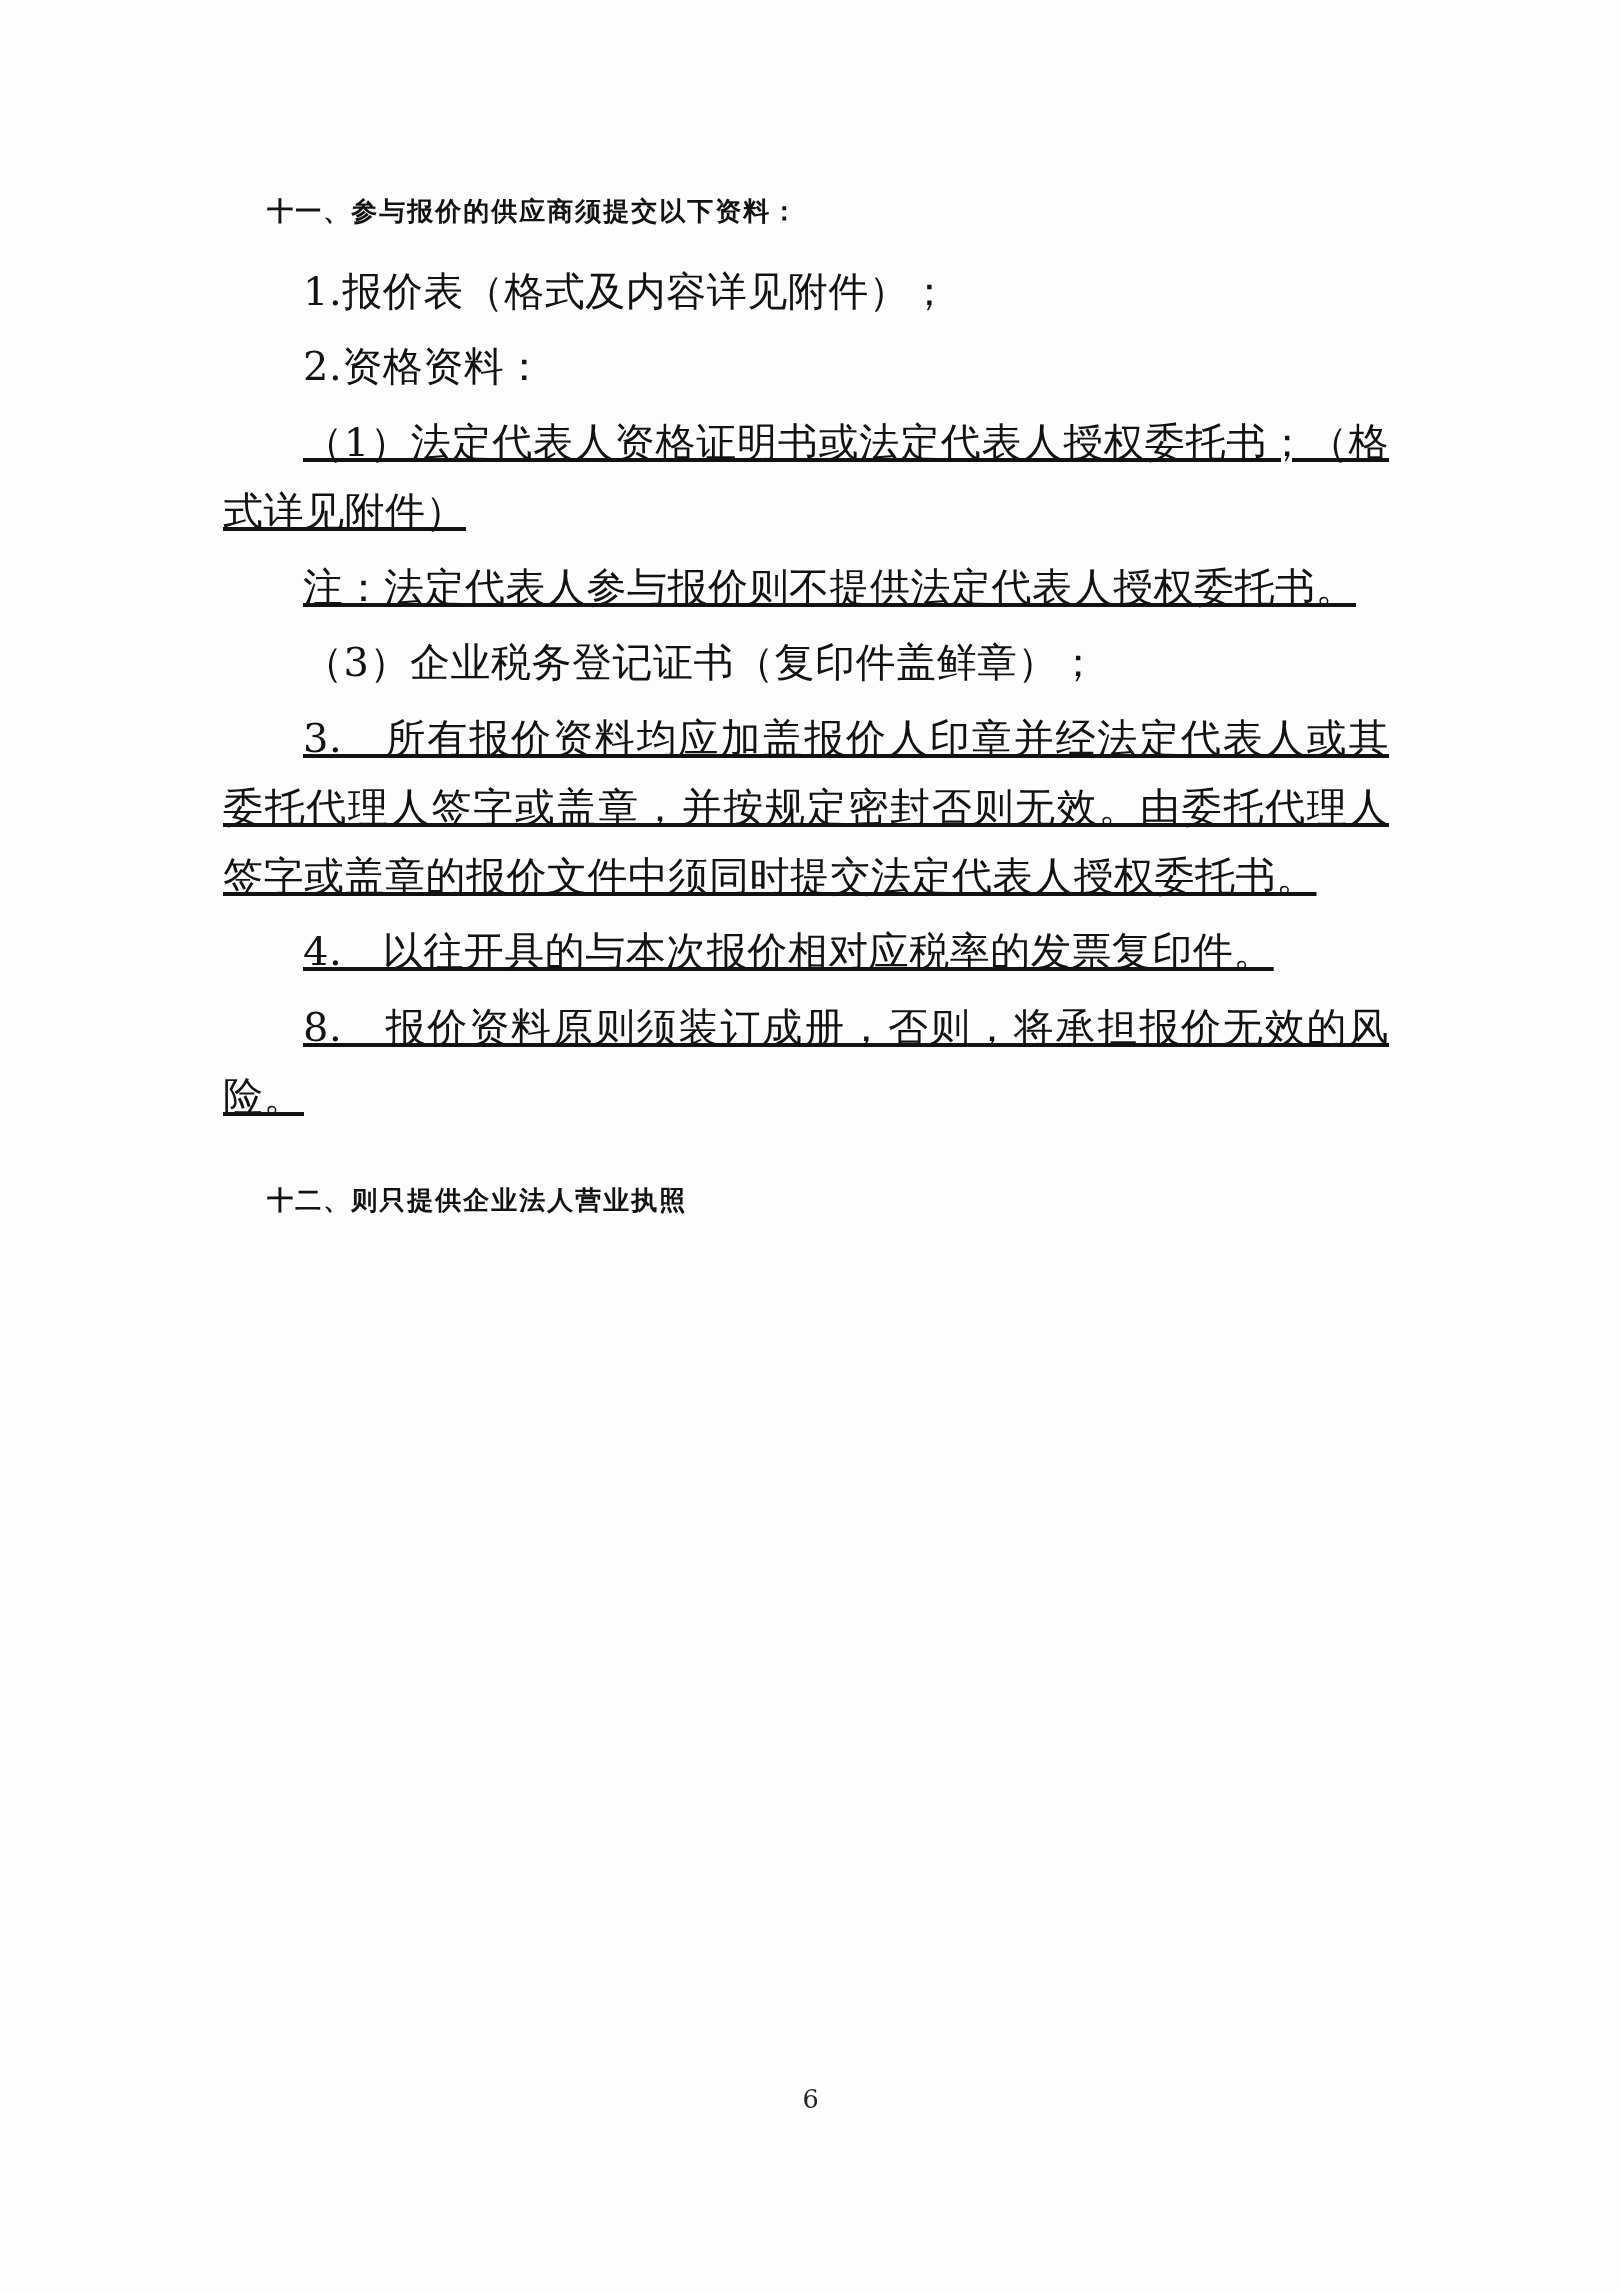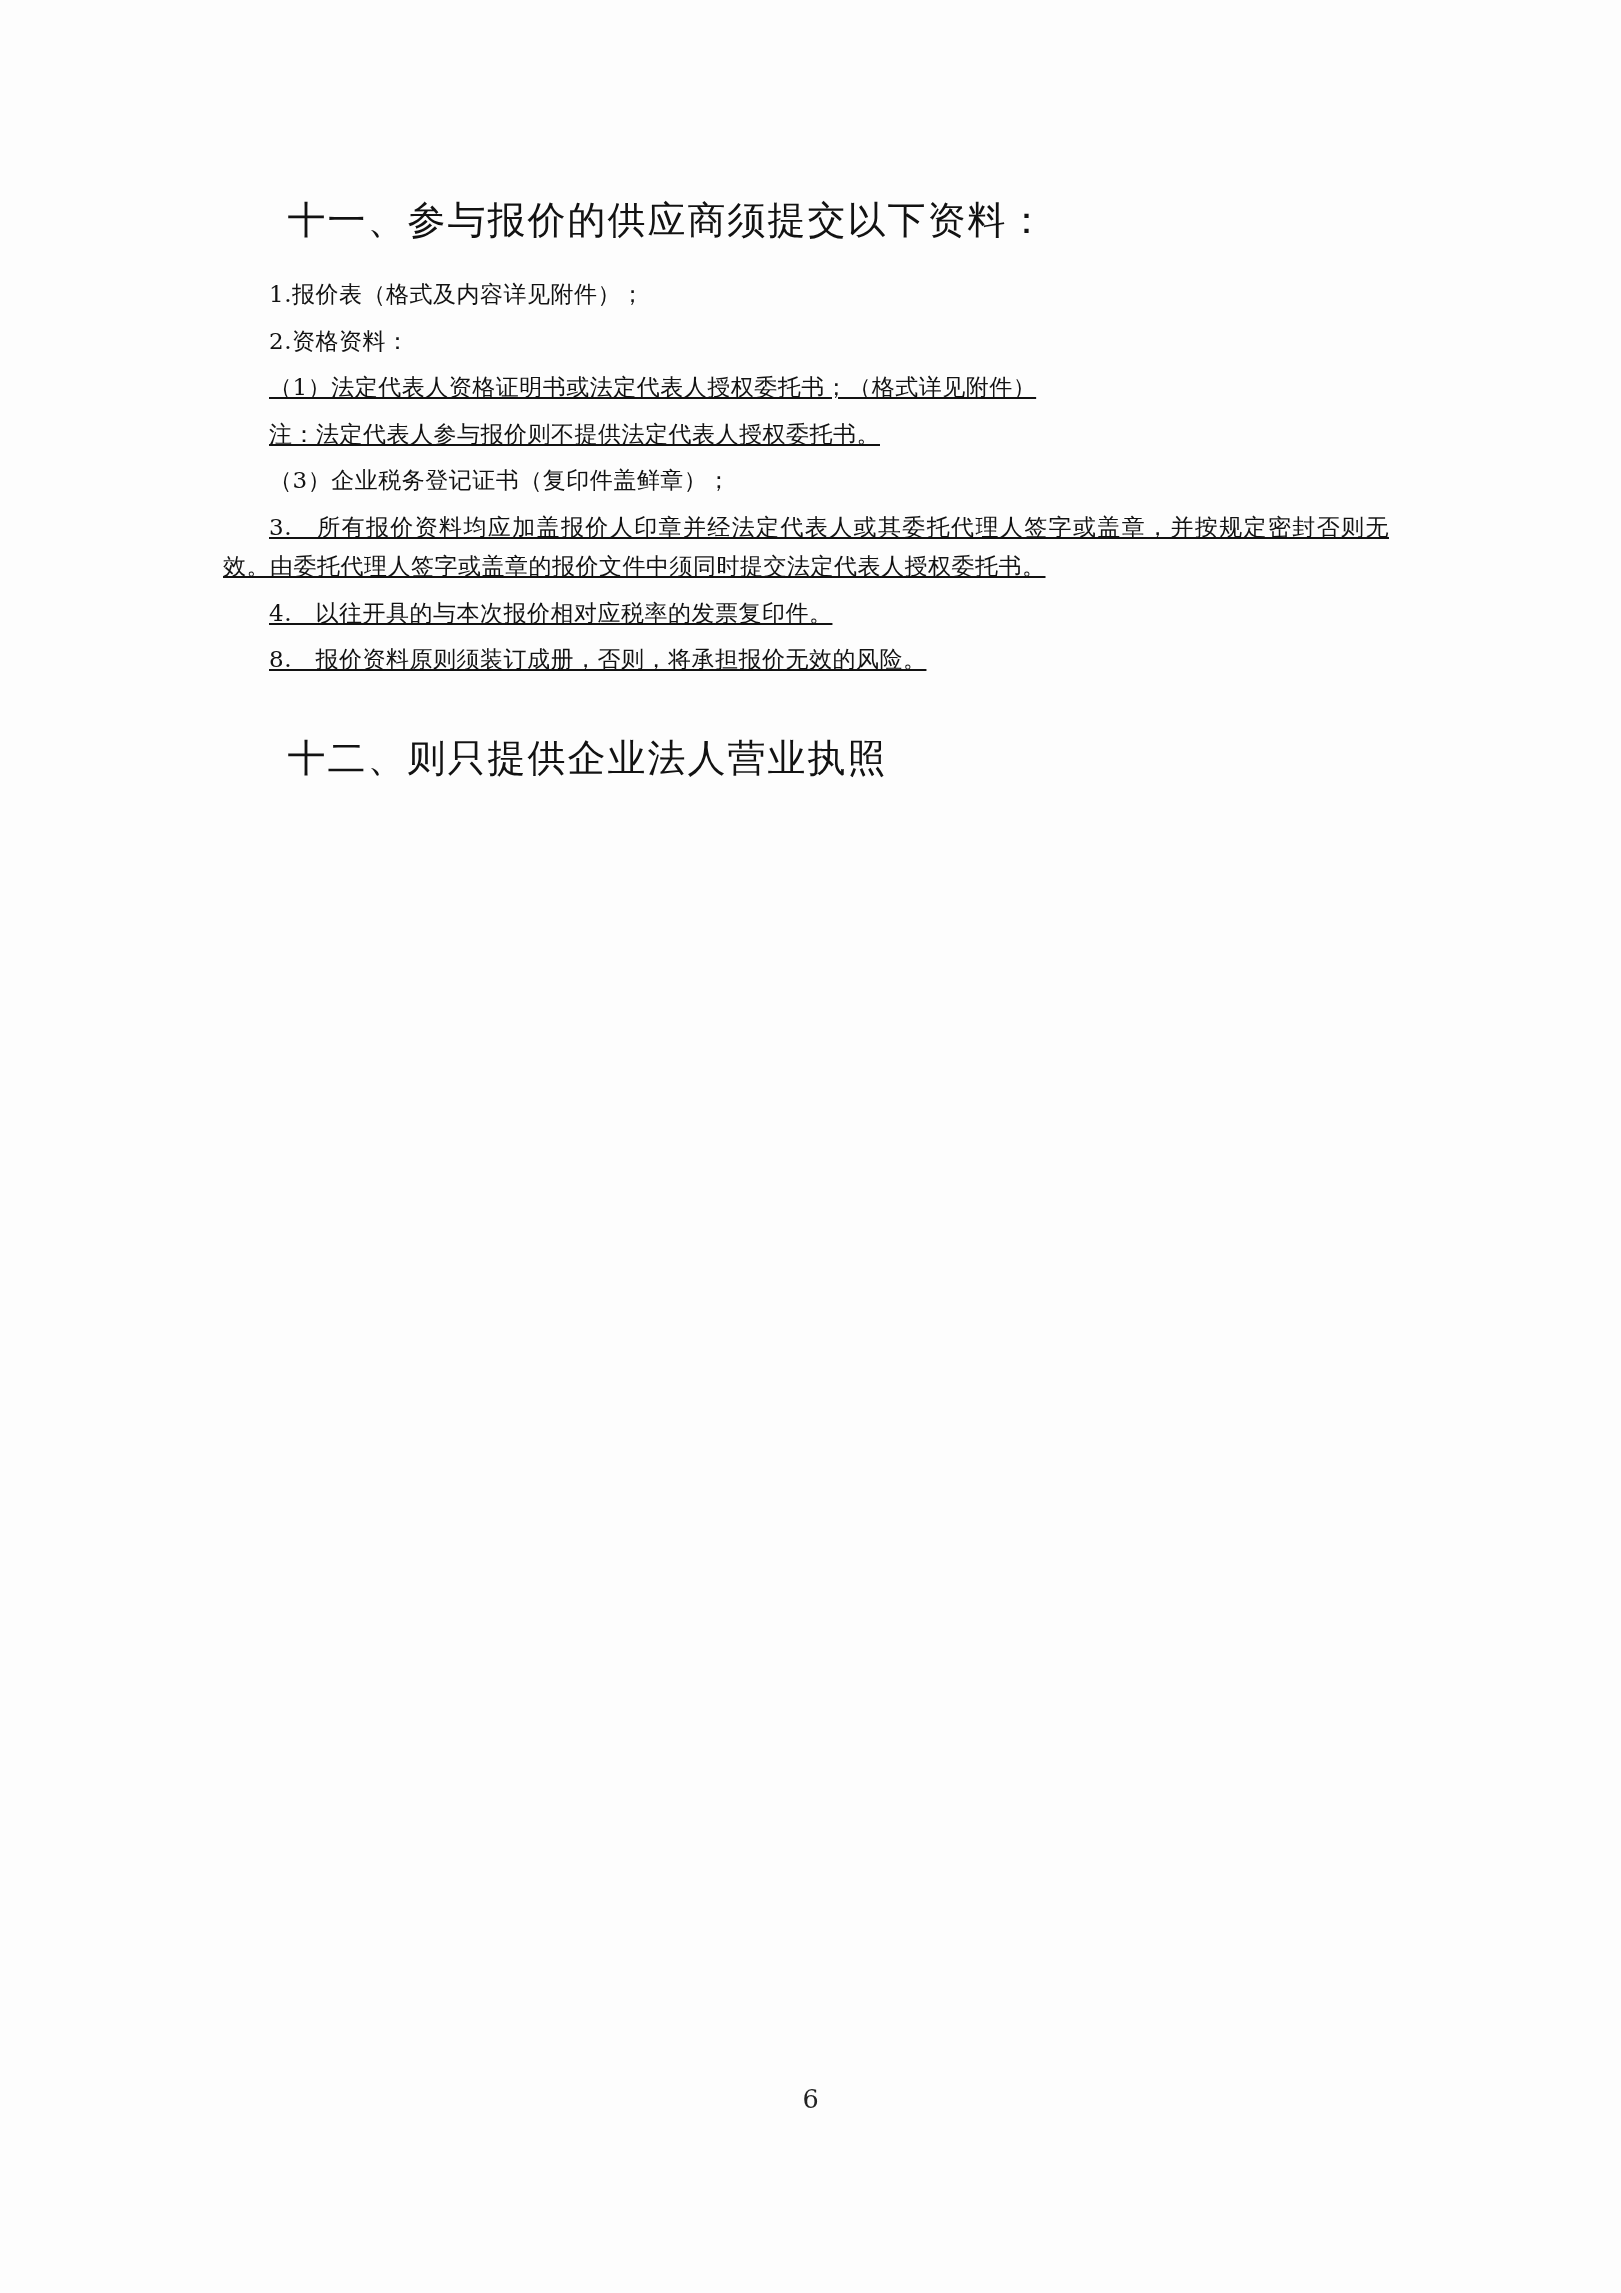--- a/index.html
+++ b/index.html
@@ -17,30 +17,30 @@
     color: #121212;
     overflow: hidden;
   }
   .content {
     position: absolute;
     left: 223px;
     top: 191px;
     width: 1166px;
   }
   .h-title {
-    font-size: 38px;
-    font-weight: normal;
+    font-size: 26px;
+    font-weight: bold;
     letter-spacing: 2px;
     line-height: 1.55;
     margin: 0 0 25.5px 0;
     text-indent: 2em;
     margin-left: -0.3em;
   }
   p.para {
-    font-size: 23px;
+    font-size: 40px;
     line-height: 1.72;
     margin: 0 0 6.9px 0;
     text-align: justify;
     letter-spacing: 0.5px;
   }
   p.indent1 {
     text-indent: 2em;
   }
   p.hang {
     text-indent: 2em;

